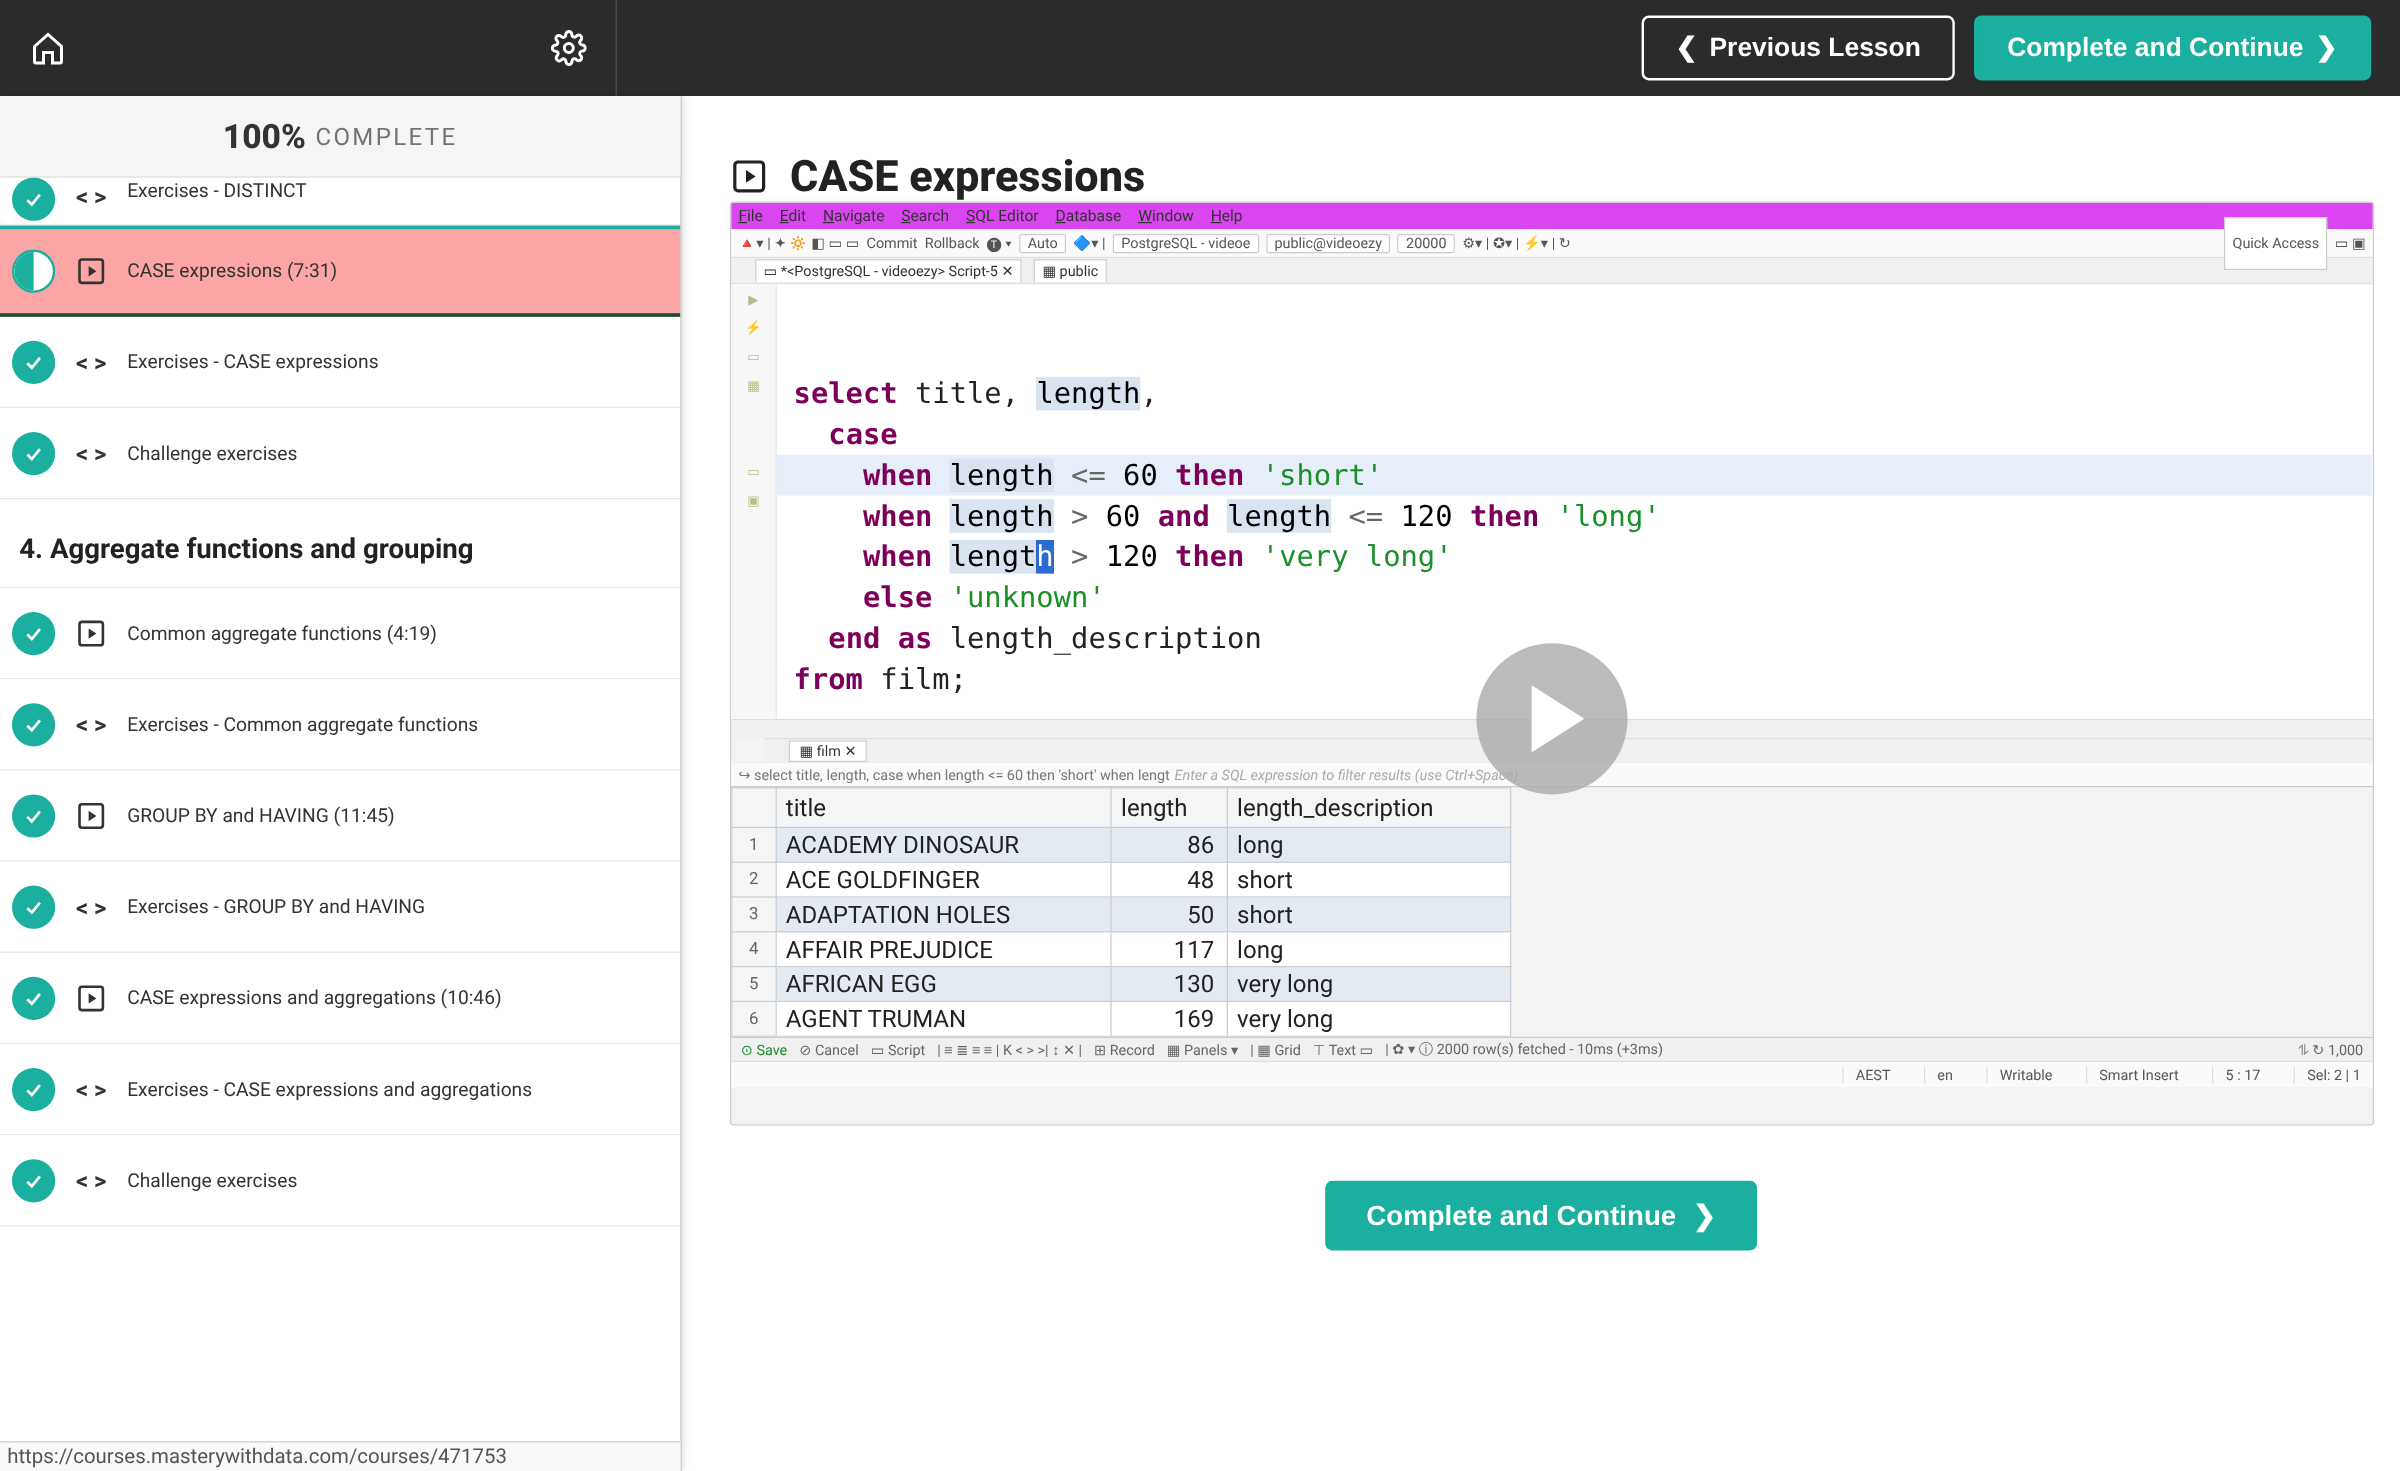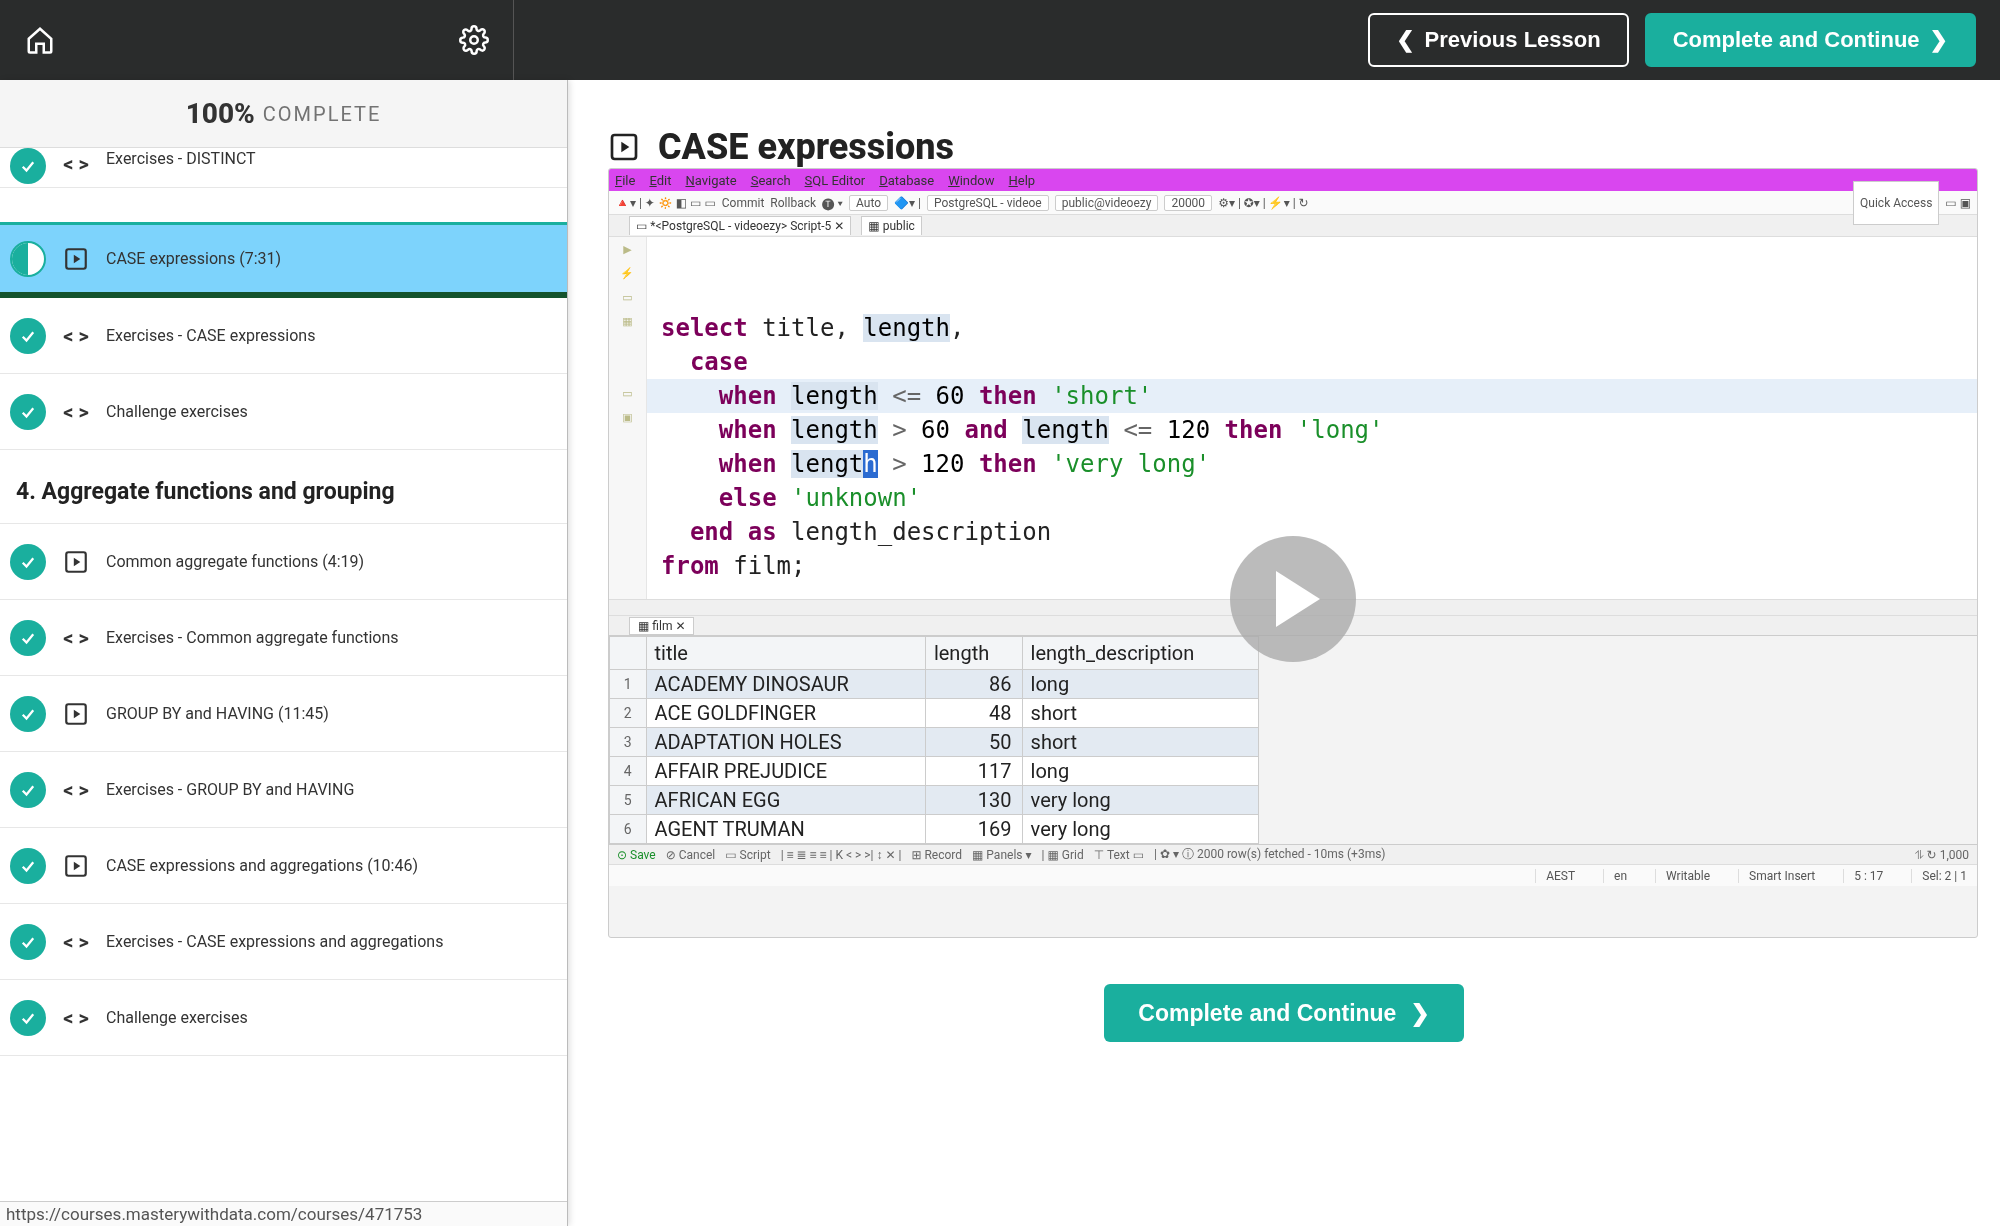--- a/index.html
+++ b/index.html
@@ -18,21 +18,21 @@
 .btn-primary-lg { background: #1aaf9e; color: #fff; border: none; height: 58px; padding: 0 34px; font-size: 23px; font-weight: 600; border-radius: 6px; display: inline-flex; align-items: center; gap: 14px; cursor: pointer; }
 .chevron { display:inline-block; }
 .body-wrap { display: flex; height: calc(1226px - 80px); }
 .sidebar { width: 568px; border-right: 1px solid #bbb; background: #fff; display: flex; flex-direction: column; box-shadow: 2px 0 6px rgba(0,0,0,0.12); position: relative; }
 .progress-bar { height: 68px; background: #f5f5f5; display: flex; align-items: center; justify-content: center; border-bottom: 1px solid #ddd; gap: 8px; }
 .progress-pct { font-size: 28px; font-weight: 800; color: #333; }
 .progress-label { font-size: 20px; letter-spacing: 2px; color: #737373; font-weight: 400; }
 .lesson-list { flex: 1; overflow: hidden; }
 .lesson-item { display: flex; align-items: center; padding: 14px 16px 14px 10px; border-bottom: 1px solid #e7e7e7; gap: 14px; min-height: 76px; }
 .lesson-item.partial-top { height: 40px; min-height: 0; padding-top: 0; align-items: flex-start; }
-.lesson-item.active { background: #7dd3fc; border-top: 3px solid #1aaf9e; border-bottom: 6px solid #14532d; margin-top: 34px; }
+.lesson-item.active { background: #fca5a5; border-top: 3px solid #1aaf9e; border-bottom: 3px solid #14532d; }
 .status-icon { width: 36px; height: 36px; border-radius: 50%; flex-shrink: 0; display: flex; align-items: center; justify-content: center; }
 .status-done { background: #1aaf9e; }
 .status-half { background: #fff; border: 2px solid #1aaf9e; position: relative; overflow: hidden; }
 .status-half::before { content: ''; position: absolute; left: 0; top: 0; bottom: 0; width: 50%; background: #1aaf9e; }
 .type-icon { width: 32px; height: 32px; flex-shrink: 0; display: flex; align-items: center; justify-content: center; color: #333; }
 .lesson-title { font-size: 16px; color: #333; line-height: 1.35; }
 .section-header { padding: 28px 16px 18px; font-size: 23px; font-weight: 700; color: #222; border-bottom: 1px solid #e7e7e7; }
 .status-bar-url { position: absolute; bottom: 0; left: 0; right: 0; background: #fafafa; border-top: 1px solid #ccc; padding: 2px 6px; font-size: 17px; color: #555; white-space: nowrap; overflow: hidden; }
 .main { flex: 1; padding: 46px 40px 20px 40px; overflow: auto; }
 .lesson-headline { display: flex; align-items: center; gap: 18px; }
@@ -52,21 +52,21 @@
 .kw { color: #7c005a; font-weight: 700; }
 .ident-h { background: #d9e4f0; color: #000; }
 .num { color: #000; }
 .str { color: #1a8f2a; }
 .op { color: #666; }
 .highlight-line { position: absolute; left: 0; right: 0; height: 34px; background: #e6eff9; }
 .sel { background: #2b6bd1; color: #fff; }
 .play-button { position: absolute; left: 50%; top: 56%; transform: translate(-50%,-50%); width: 126px; height: 126px; border-radius: 50%; background: rgba(170,170,170,0.8); display: flex; align-items: center; justify-content: center; cursor: pointer; }
 .play-button::after { content: ''; border-left: 44px solid #fff; border-top: 28px solid transparent; border-bottom: 28px solid transparent; margin-left: 10px; }
 .scroll-h { height: 16px; background: #f0f0f0; border-top: 1px solid #ddd; }
-.result-tab-row { height: 20px; background: #f0f0f0; border-top: 1px solid #ddd; font-size: 12px; color: #333; padding-left: 20px; display:flex; align-items:flex-end; }
+.result-tab-row { height: 20px; background: #f0f0f0; border-top: 1px solid #ddd; font-size: 12px; color: #333; padding-left: 20px; display:flex; align-items:flex-end;margin-left:28px; }
 .result-tab-row .film-tab { padding: 1px 8px; border: 1px solid #ccc; background: #fff; }
 .filter-row { height: 20px; background: #fafafa; border-top: 1px solid #eee; font-size: 12px; color: #777; display: flex; align-items: center; padding: 0 6px; gap: 4px; }
 .filter-row .hint { font-style: italic; color: #aaa; }
 .grid-wrap { border-top: 1px solid #ccc; }
 .grid { width: 650px; border-collapse: collapse; font-size: 20px; color: #222; }
 .grid th { background: #f3f5f7; font-weight: 400; text-align: left; padding: 4px 8px; border: 1px solid #ccc; font-size: 20px; }
 .grid td { padding: 2px 8px; border: 1px solid #ccc; }
 .grid .rownum { width: 34px; text-align: center; background: #f3f5f7; font-size: 14px; color: #666; }
 .grid tbody tr:nth-child(odd) td:not(.rownum) { background: #e3eaf2; }
 .grid tbody tr:nth-child(even) td:not(.rownum) { background: #fff; }
@@ -308,20 +308,24 @@
     <span class="kw">when </span><span class="ident-h">lengt</span><span class="sel">h</span><span class="op"> &gt; </span><span class="num">120</span><span class="kw"> then</span><span class="str"> 'very long'</span>
     <span class="kw">else </span><span class="str">'unknown'</span>
   <span class="kw">end as </span><span>length_description</span>
 <span class="kw">from </span><span>film</span><span>;</span></div>
         </div>
       </div>
       <div class="scroll-h"></div>
       <div class="result-tab-row">
         <span class="film-tab">▦ <span>film</span> ✕</span>
       </div>
+      <div class="filter-row">
+        <span>↪ <span>select title, length, case when length &lt;= 60 then 'short' when lengt</span></span>
+        <span class="hint">Enter a SQL expression to filter results (use Ctrl+Space)</span>
+      </div>
       <div class="grid-wrap">
         <table class="grid" id="result-grid">
           <thead>
               <tr>
             <th class="rownum"></th>
             <th style="width:260px;">title</th>
             <th style="width:90px;">length</th>
             <th style="width:220px;">length_description</th>
           </tr>
             </thead>

